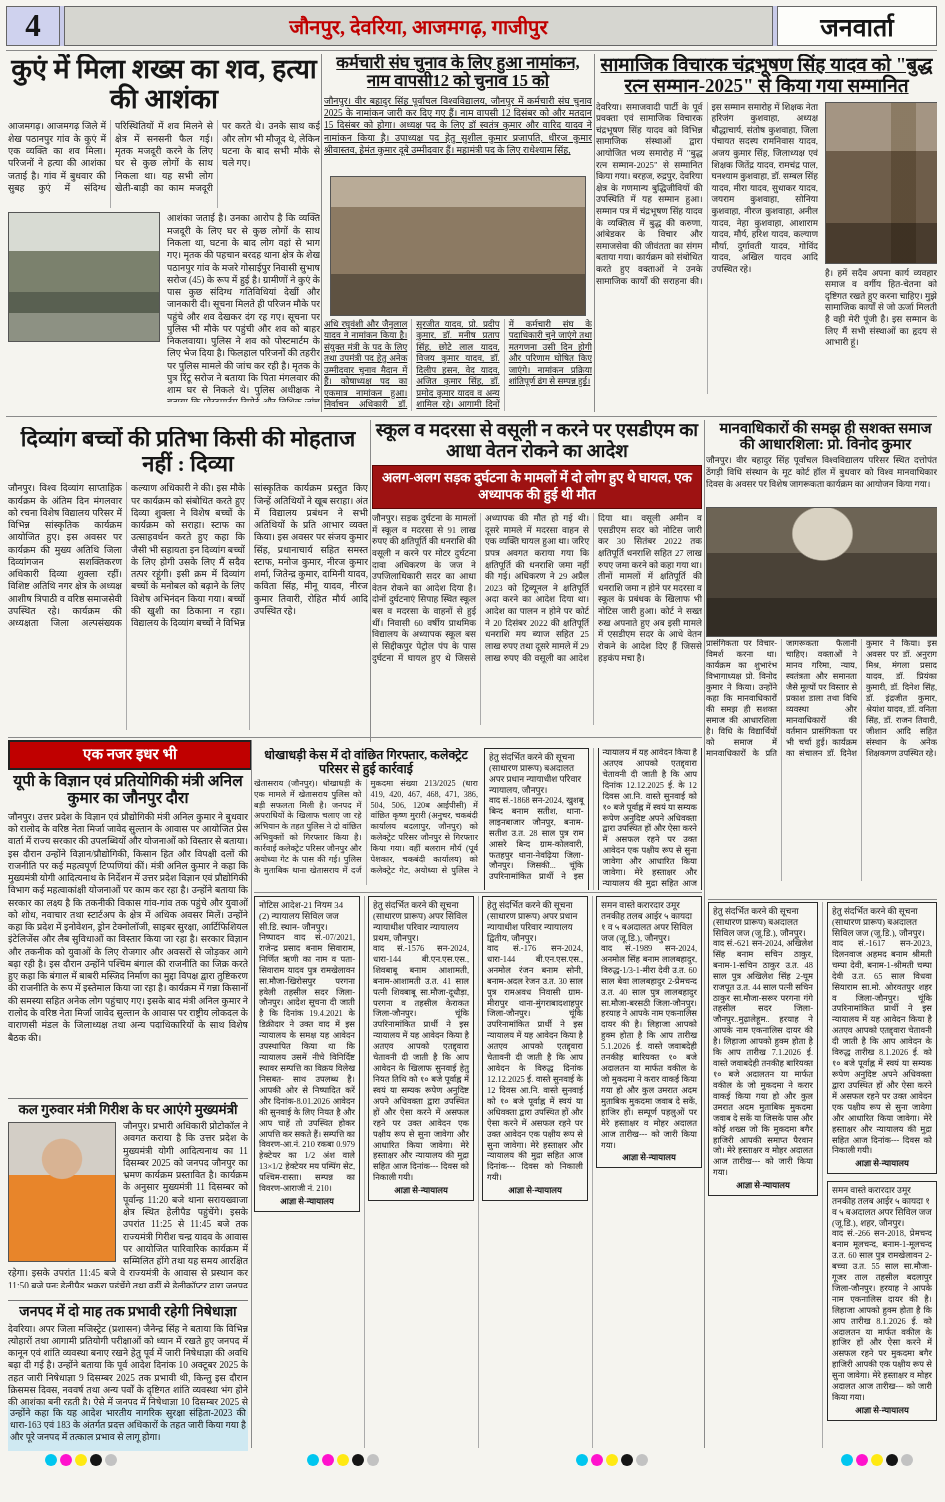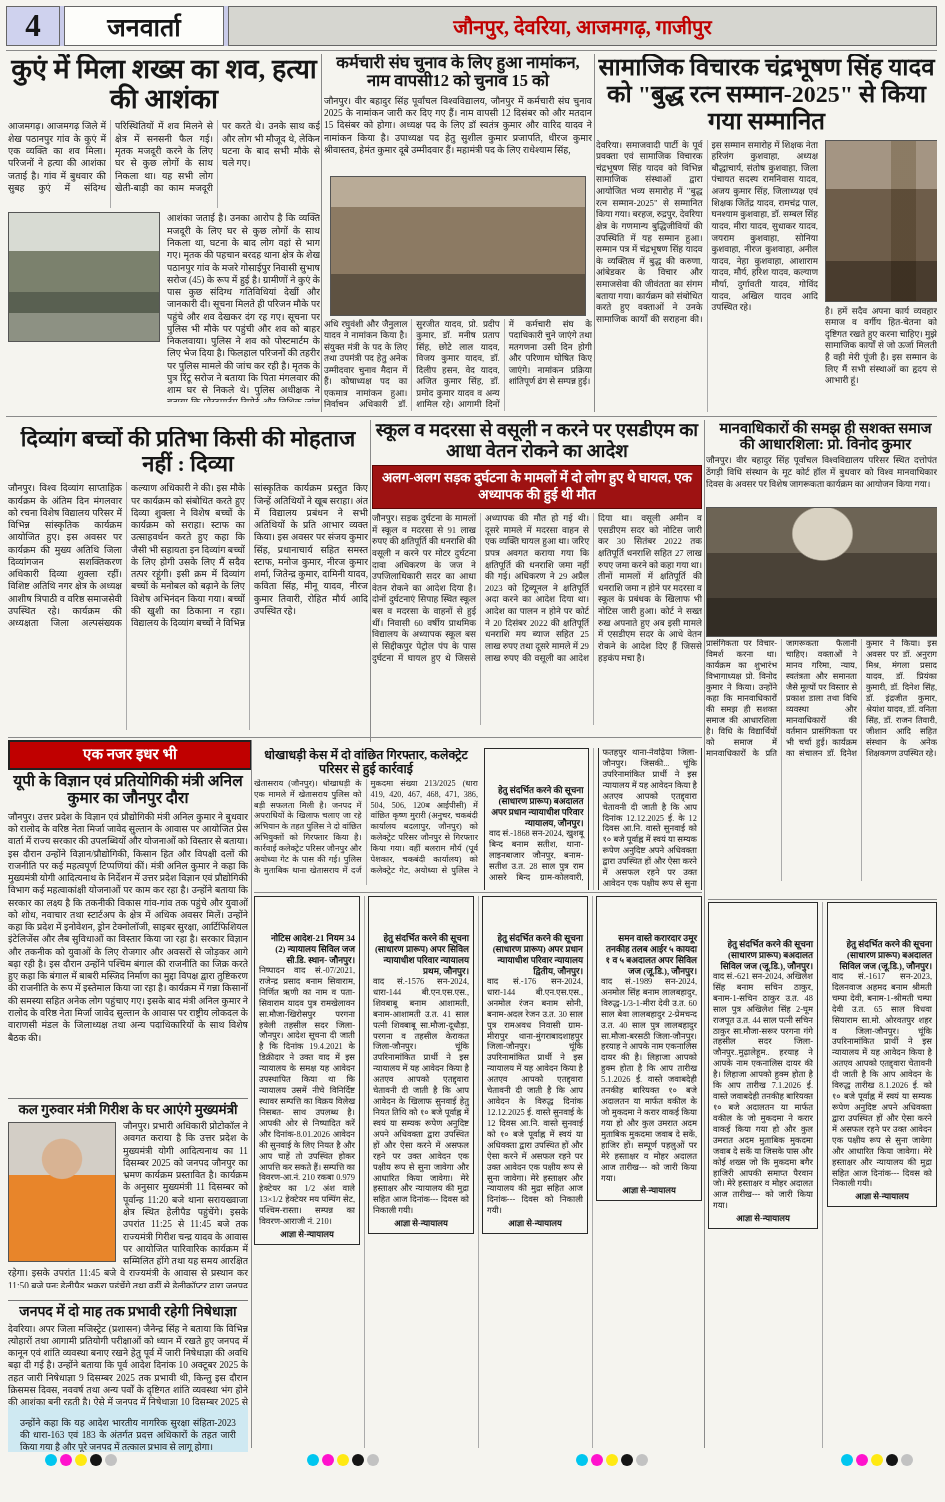--- a/index.html
+++ b/index.html
@@ -31,61 +31,61 @@
   .ph-hall{background:radial-gradient(ellipse at 50% 20%,#d9d2c2 0 18%,transparent 19%),
            linear-gradient(180deg,#6d6455 0 35%,#4a4237 35% 70%,#332d25 70%);}
   .ph-yogi{float:left;width:106px;height:138px;margin:2px 7px 2px 0;border:1px solid #555;
            background:radial-gradient(circle at 50% 26%,#d8b393 0 17%,transparent 18%),
            linear-gradient(180deg,#d3cec6 0 38%,#e8852a 38%);}
   
   .subhead{background:#9e1212;color:#fff;font-weight:bold;text-align:center;
            font-size:13.5px;line-height:1.25;padding:4px 2px;border:1px solid #5c0707;}
   .banner{background:#c00000;color:#fff;font-weight:bold;text-align:center;
           font-size:15px;line-height:24px;border:2px solid #222;}
-  .highlight{background:#cfe9f2;padding:12px;}
+  .highlight{background:#cfe9f2;padding:2px;}
   
   .ncol{overflow:hidden;}
   .notice{border:1.5px solid #2a2a2a;padding:3px 4px;margin:0 0 7px 0;break-inside:avoid;
           font-size:8.4px;line-height:1.3;text-align:justify;background:#f7f6f1;}
-  .ntitle{font-weight:bold;text-align:right;font-size:8.8px;line-height:1.25;margin-top:33px;}
+  .ntitle{font-weight:normal;text-align:left;font-size:8.8px;line-height:1.25;}
   .nsign{font-weight:bold;text-align:center;margin-top:2px;}
   
   .dots{position:absolute;top:1454px;display:flex;gap:3px;}
   .dot{width:12px;height:12px;border-radius:50%;}
   .d-c{background:#00c6ef}.d-m{background:#ff12cd}.d-y{background:#ffe912}.d-k{background:#151515}.d-g{background:#c2c2c2}
 </style>
 </head>
 <body>
 
 <div class="page">
 
   <div class="masthead">
     <div class="mh-box mh-num">4</div>
+    <div class="mh-box mh-editions">जौनपुर, देवरिया, आजमगढ़, गाजीपुर</div>
     <div class="mh-box mh-name">जनवार्ता</div>
-    <div class="mh-box mh-editions">जौनपुर, देवरिया, आजमगढ़, गाजीपुर</div>
   </div>
 
   <div class="blk" style="left:8px;top:54px;width:312px;height:358px;">
     <div class="hl" style="font-size:27px;">कुएं में मिला शख्स का शव, हत्या की आशंका</div>
     <div class="bt cols3" style="height:88px;margin-top:6px;">आजमगढ़। आजमगढ़ जिले में शेख पठानपुर गांव के कुएं में एक व्यक्ति का शव मिला। परिजनों ने हत्या की आशंका जताई है। गांव में बुधवार की सुबह कुएं में संदिग्ध परिस्थितियों में शव मिलने से क्षेत्र में सनसनी फैल गई। मृतक मजदूरी करने के लिए घर से कुछ लोगों के साथ निकला था। यह सभी लोग खेती-बाड़ी का काम मजदूरी पर करते थे। उनके साथ कई और लोग भी मौजूद थे, लेकिन घटना के बाद सभी मौके से चले गए।</div>
     <div style="display:flex;gap:7px;margin-top:4px;">
       <div class="photo ph-well" style="width:150px;height:128px;flex:none;"></div>
       <div class="bt" style="height:190px;">आशंका जताई है। उनका आरोप है कि व्यक्ति मजदूरी के लिए घर से कुछ लोगों के साथ निकला था, घटना के बाद लोग वहां से भाग गए। मृतक की पहचान बरदह थाना क्षेत्र के शेख पठानपुर गांव के मजरे गोसाईपुर निवासी सुभाष सरोज (45) के रूप में हुई है। ग्रामीणों ने कुएं के पास कुछ संदिग्ध गतिविधियां देखीं और जानकारी दी। सूचना मिलते ही परिजन मौके पर पहुंचे और शव देखकर दंग रह गए। सूचना पर पुलिस भी मौके पर पहुंची और शव को बाहर निकलवाया। पुलिस ने शव को पोस्टमार्टम के लिए भेज दिया है। फिलहाल परिजनों की तहरीर पर पुलिस मामले की जांच कर रही है। मृतक के पुत्र रिंटू सरोज ने बताया कि पिता मंगलवार की शाम घर से निकले थे। पुलिस अधीक्षक ने बताया कि पोस्टमार्टम रिपोर्ट और विधिक जांच के बाद ही घटना के कारण स्पष्ट हो सकेंगे।</div>
     </div>
   </div>
 
-  <div class="blk" style="left:324px;top:54px;width:268px;height:358px;">
+  <div class="blk" style="left:324px;top:54px;width:268px;height:358px;text-decoration:underline;">
     <div class="hl" style="font-size:16.5px;">कर्मचारी संघ चुनाव के लिए हुआ नामांकन, नाम वापसी12 को चुनाव 15 को</div>
     <div class="bt" style="height:78px;margin-top:4px;">जौनपुर। वीर बहादुर सिंह पूर्वांचल विश्वविद्यालय, जौनपुर में कर्मचारी संघ चुनाव 2025 के नामांकन जारी कर दिए गए हैं। नाम वापसी 12 दिसंबर को और मतदान 15 दिसंबर को होगा। अध्यक्ष पद के लिए डॉ स्वतंत्र कुमार और वारिद यादव ने नामांकन किया है। उपाध्यक्ष पद हेतु सुशील कुमार प्रजापति, धीरज कुमार श्रीवास्तव, हेमंत कुमार दूबे उम्मीदवार हैं। महामंत्री पद के लिए राधेश्याम सिंह,</div>
     <div class="photo ph-group" style="width:254px;height:138px;margin:3px auto;"></div>
     <div class="bt cols3" style="height:92px;font-size:8.7px;">अधि रघुवंशी और जैनुलाल यादव ने नामांकन किया है। संयुक्त मंत्री के पद के लिए तथा उपमंत्री पद हेतु अनेक उम्मीदवार चुनाव मैदान में हैं। कोषाध्यक्ष पद का एकमात्र नामांकन हुआ। निर्वाचन अधिकारी डॉ. सुरजीत यादव, प्रो. प्रदीप कुमार, डॉ. मनीष प्रताप सिंह, छोटे लाल यादव, विजय कुमार यादव, डॉ. दिलीप हसन, वेद यादव, अजित कुमार सिंह, डॉ. प्रमोद कुमार यादव व अन्य शामिल रहे। आगामी दिनों में कर्मचारी संघ के पदाधिकारी चुने जाएंगे तथा मतगणना उसी दिन होगी और परिणाम घोषित किए जाएंगे। नामांकन प्रक्रिया शांतिपूर्ण ढंग से सम्पन्न हुई।</div>
   </div>
 
   <div class="blk" style="left:596px;top:54px;width:341px;height:358px;">
-    <div class="hl" style="font-size:24px;">सामाजिक विचारक चंद्रभूषण सिंह यादव को "बुद्ध रत्न सम्मान-2025" से किया गया सम्मानित</div>
+    <div class="hl" style="font-size:19px;text-decoration:underline;">सामाजिक विचारक चंद्रभूषण सिंह यादव को "बुद्ध रत्न सम्मान-2025" से किया गया सम्मानित</div>
     <div style="display:flex;gap:7px;margin-top:5px;">
       <div class="bt cols2" style="width:222px;height:292px;flex:none;font-size:8.8px;">देवरिया। समाजवादी पार्टी के पूर्व प्रवक्ता एवं सामाजिक विचारक चंद्रभूषण सिंह यादव को विभिन्न सामाजिक संस्थाओं द्वारा आयोजित भव्य समारोह में "बुद्ध रत्न सम्मान-2025" से सम्मानित किया गया। बरहज, रुद्रपुर, देवरिया क्षेत्र के गणमान्य बुद्धिजीवियों की उपस्थिति में यह सम्मान हुआ। सम्मान पत्र में चंद्रभूषण सिंह यादव के व्यक्तित्व में बुद्ध की करुणा, आंबेडकर के विचार और समाजसेवा की जीवंतता का संगम बताया गया। कार्यक्रम को संबोधित करते हुए वक्ताओं ने उनके सामाजिक कार्यों की सराहना की। इस सम्मान समारोह में शिक्षक नेता हरिजंग कुशवाहा, अध्यक्ष बौद्धाचार्य, संतोष कुशवाहा, जिला पंचायत सदस्य रामनिवास यादव, अजय कुमार सिंह, जिलाध्यक्ष एवं शिक्षक जितेंद्र यादव, रामचंद्र पाल, घनश्याम कुशवाहा, डॉ. सम्बल सिंह यादव, मीरा यादव, सुधाकर यादव, जयराम कुशवाहा, सोनिया कुशवाहा, नीरज कुशवाहा, अनील यादव, नेहा कुशवाहा, आशाराम यादव, मौर्य, हरिश यादव, कल्याण मौर्या, दुर्गावती यादव, गोविंद यादव, अखिल यादव आदि उपस्थित रहे।</div>
       <div style="flex:1;">
         <div class="photo ph-award" style="width:100%;height:160px;"></div>
         <div class="bt" style="height:126px;margin-top:4px;font-size:8.8px;">है। हमें सदैव अपना कार्य व्यवहार समाज व वर्गीय हित-चेतना को दृष्टिगत रखते हुए करना चाहिए। मुझे सामाजिक कार्यों से जो ऊर्जा मिलती है वही मेरी पूंजी है। इस सम्मान के लिए मैं सभी संस्थाओं का हृदय से आभारी हूं।</div>
       </div>
     </div>
   </div>
 
   <div class="blk" style="left:8px;top:420px;width:360px;height:314px;margin-top:7px;">

